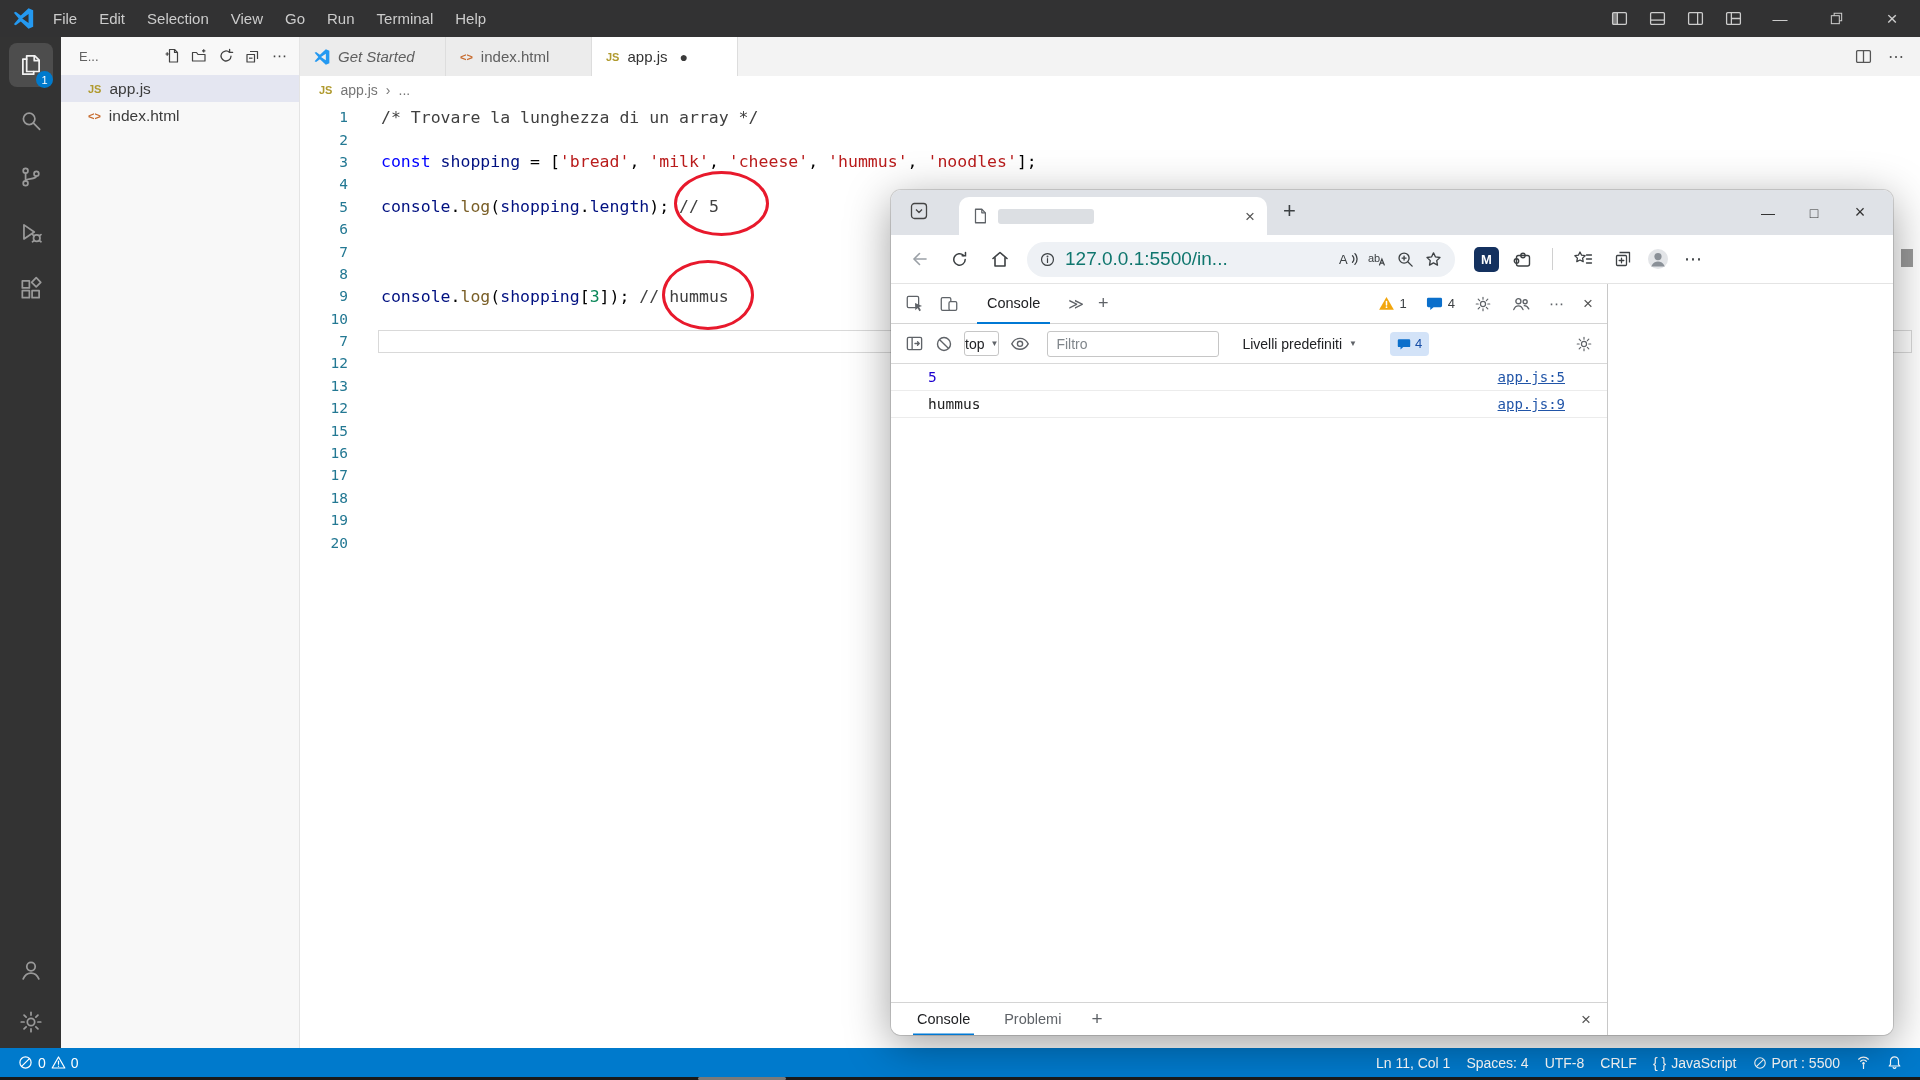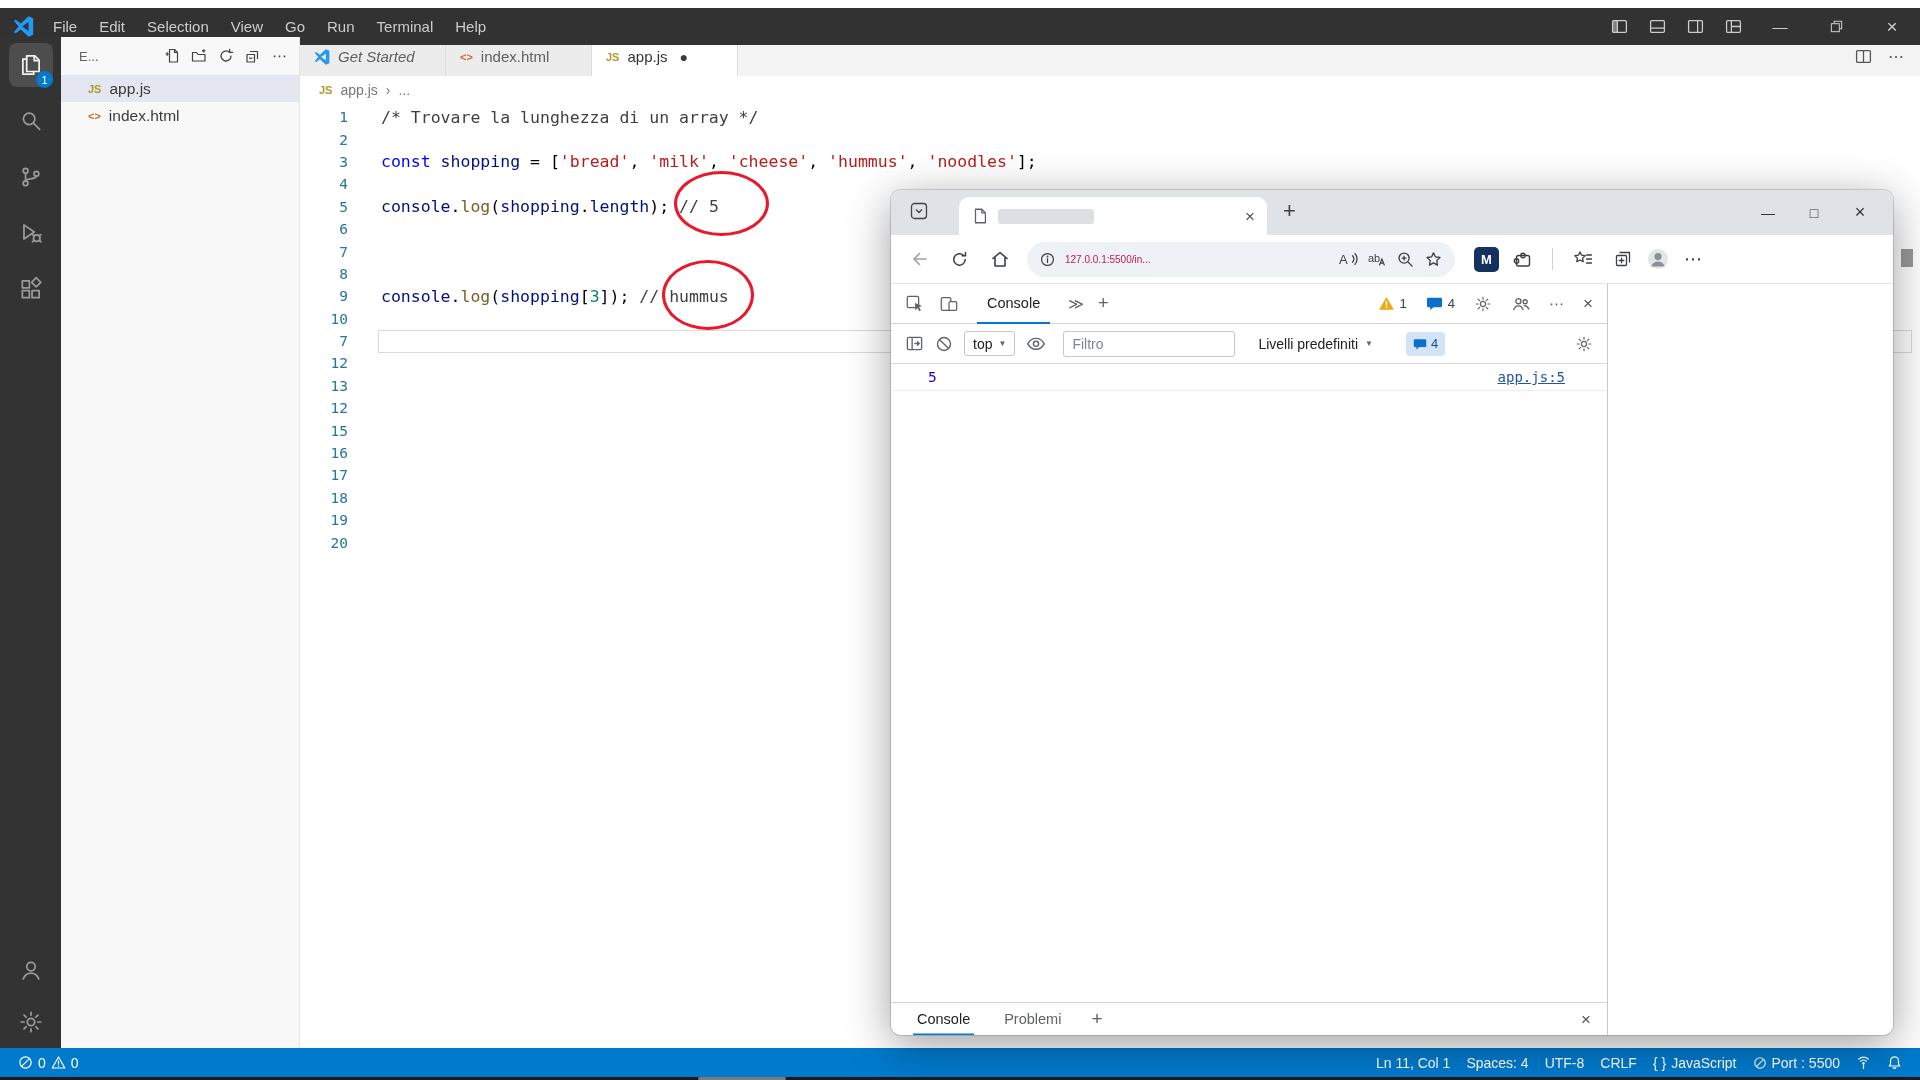--- a/index.html
+++ b/index.html
@@ -2,21 +2,21 @@
 <html><head>
 <meta charset="utf-8">
 <style>
 *{margin:0;padding:0;box-sizing:border-box}
 html,body{width:1920px;height:1080px}
 body{position:relative;overflow:hidden;background:#fff;font-family:"Liberation Sans",sans-serif}
 .ic{display:inline-flex;align-items:center;justify-content:center;flex:none}
 svg{display:block}
 
 
-#titlebar{position:absolute;left:0;top:8px;width:100%;height:37px;background:#323233;display:flex;align-items:center;z-index:3}
+#titlebar{position:absolute;left:0;top:0;width:100%;height:37px;background:#323233;display:flex;align-items:center;z-index:3}
 #vscode-logo{margin:0 8px 0 13px}
 #menubar{display:flex;height:100%;align-items:stretch}
 .menu-item{display:flex;align-items:center;padding:0 11px;font-size:15px;color:#cccccc}
 #window-title{position:absolute;left:50%;top:0;transform:translateX(-50%);height:37px;display:flex;align-items:center;font-size:14.5px;color:#c8c8c8;white-space:nowrap}
 #titlebar-right{margin-left:auto;display:flex;height:100%;align-items:stretch;color:#cccccc}
 .tb-btn{width:38px;display:flex;align-items:center;justify-content:center}
 .win-btn{width:56px;display:flex;align-items:center;justify-content:center;font-size:15px}
 
 
 #activitybar{position:absolute;left:0;top:37px;width:61px;height:1011px;background:#333333;display:flex;flex-direction:column;align-items:center;z-index:3}
@@ -69,34 +69,34 @@
 #tab-title-ph{width:96px;height:15px;border-radius:3px;background:#dcdfe3}
 .x-btn{font-size:17px;color:#555;line-height:1}
 #b-tab .x-btn{margin-left:auto}
 #b-newtab{position:absolute;left:392px;top:8px;font-size:22px;color:#3c4043}
 #b-winctl{position:absolute;right:10px;top:0;height:45px;display:flex;align-items:center}
 .bwc{width:46px;height:45px;display:flex;align-items:center;justify-content:center;font-size:14px;color:#333}
 .bwc.close{font-size:18px}
 #b-toolbar{height:49px;background:#fff;border-bottom:1px solid #e4e4e4;display:flex;align-items:center;padding:0 12px;gap:7px;flex:none}
 .nav-btn{width:33px;height:33px;border-radius:7px;display:flex;align-items:center;justify-content:center;color:#3c4043}
 #address-bar{width:428px;height:35px;border-radius:18px;background:#eef1f5;display:flex;align-items:center;gap:9px;padding:0 12px;margin:0 4px}
-#url-text{font-size:10px;color:#be185d;flex:1;white-space:nowrap;overflow:hidden}
+#url-text{font-size:19px;color:#0f766e;flex:1;white-space:nowrap;overflow:hidden}
 .ab-ic{color:#3c4043}
 #m-badge{width:25px;height:25px;border-radius:5px;background:#14315f;color:#fff;font-weight:700;font-size:13px;display:flex;align-items:center;justify-content:center;margin-left:8px}
 .tb-sep{width:1px;height:22px;background:#d0d0d0;margin:0 6px}
 #b-more{font-size:18px;color:#3c4043;letter-spacing:1px}
 #b-content{flex:1;display:flex;min-height:0}
 #devtools{width:717px;flex:none;border-right:1px solid #c8c8c8;display:flex;flex-direction:column;background:#fff}
 #dt-topbar{height:40px;flex:none;border-bottom:1px solid #d4d4d4;display:flex;align-items:center;padding:0 14px;gap:14px;color:#5f6368}
 .dt-tab{height:40px;display:flex;align-items:center;padding:0 10px;font-size:14.5px;color:#202124;border-bottom:2.5px solid #0078d4;margin:0 4px}
 .dt-glyph{font-size:15px;color:#5f6368}
 #dt-top-right{margin-left:auto;display:flex;align-items:center;gap:19px}
 .cnt{display:flex;align-items:center;gap:5px;font-size:13px;color:#3c4043}
 #dt-toolbar{height:40px;flex:none;border-bottom:1px solid #d9d9d9;display:flex;align-items:center;padding:0 14px;gap:11px;color:#5f6368}
-#top-select{display:flex;align-items:center;gap:6px;border:1px solid #c6c6c6;border-radius:3px;height:25px;padding:0 8px;font-size:14px;color:#202124}
+#top-select{display:flex;align-items:center;gap:6px;border:1px solid #c6c6c6;border-radius:3px;height:25px;padding:0 0;font-size:14px;color:#202124}
 .caret{font-size:8px;color:#5f6368}
 #filter-input{width:172px;height:26px;border:1px solid #c6c6c6;border-radius:3px;padding:0 8px;font-size:14px;color:#202124;background:#fff;outline:none;margin-left:6px;font-family:"Liberation Sans",sans-serif}
 #filter-input::placeholder{color:#80868b}
 #levels{display:flex;align-items:center;gap:7px;font-size:14px;color:#202124;margin-left:12px}
 #msg-chip{display:flex;align-items:center;gap:4px;background:#d3e3f8;border-radius:4px;height:24px;padding:0 7px;font-size:13px;color:#174ea6;margin-left:22px}
 #dt-gear2{margin-left:auto}
 .console-row{height:27px;flex:none;border-bottom:1px solid #ececec;display:flex;align-items:center;padding:0 42px 0 37px;font-family:"DejaVu Sans Mono",monospace;font-size:14.5px}
 .msg-num{color:#1c00cf}
 .msg-str{color:#212121}
 .src-link{margin-left:auto;color:#2155a8;text-decoration:underline;font-size:14px}
@@ -612,20 +612,24 @@
               <circle cx="12" cy="12" r="3.4"></circle>
               <path d="M12 3v2.6M12 18.4V21M3 12h2.6M18.4 12H21M5.6 5.6l1.9 1.9M16.5 16.5l1.9 1.9M18.4 5.6l-1.9 1.9M7.5 16.5l-1.9 1.9"></path>
             </svg>
           </span>
       </div>
 
       <div class="console-row">
         <span class="msg-num">5</span>
         <a class="src-link">app.js:5</a>
       </div>
+      <div class="console-row">
+        <span class="msg-str">hummus</span>
+        <a class="src-link">app.js:9</a>
+      </div>
 
       <div id="dt-empty"></div>
 
       <div id="dt-drawer">
         <span class="drawer-tab active">Console</span>
         <span class="drawer-tab">Problemi</span>
         <span id="drawer-plus">+</span>
         <span class="x-btn" id="drawer-close">×</span>
       </div>
     </div>

